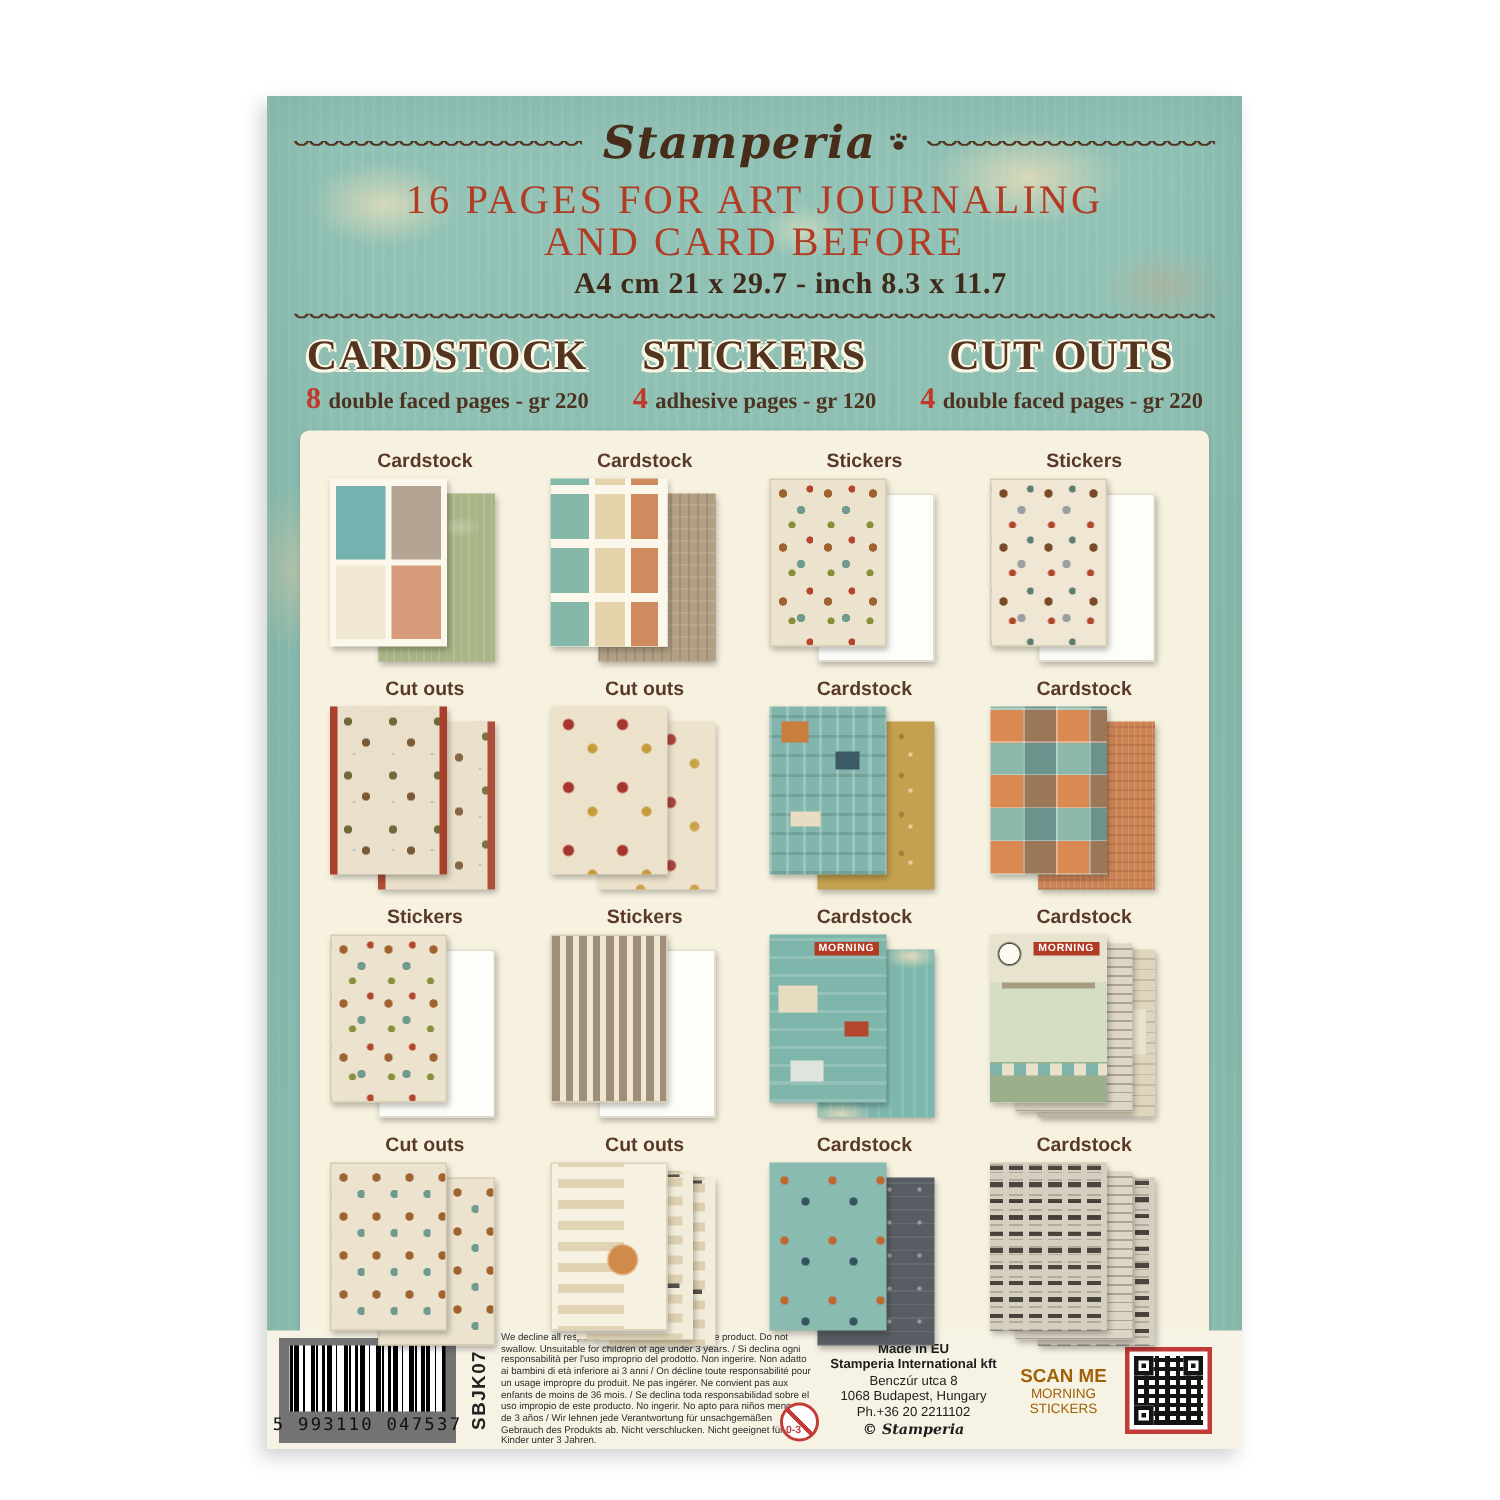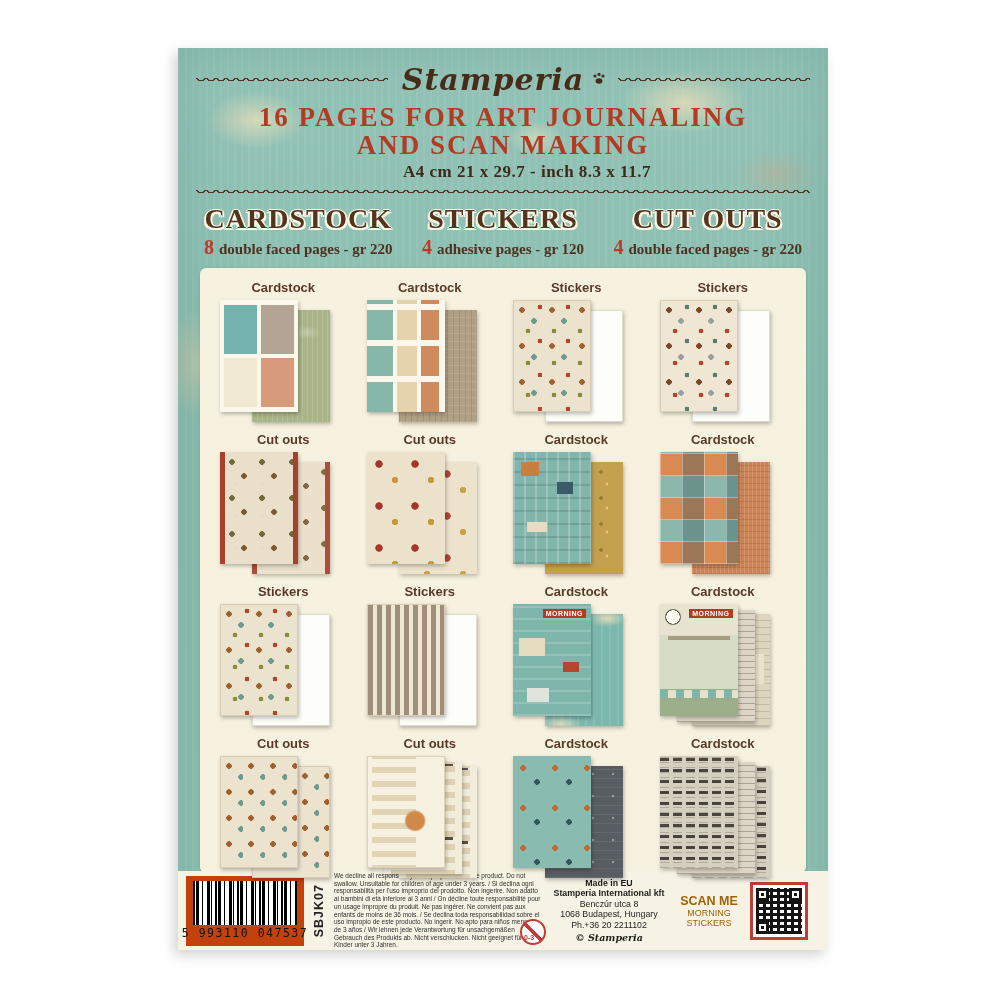--- a/index.html
+++ b/index.html
@@ -1,21 +1,21 @@
 <!DOCTYPE html>
 <html><head>
 <meta charset="utf-8">
 <style>
   html,body{margin:0;padding:0;}
   body{width:1000px;height:1000px;background:#ffffff;font-family:"Liberation Sans",sans-serif;}
   .canvas{position:relative;width:1000px;height:1000px;background:#fff;overflow:hidden;}
 
   
   .card{
-    position:absolute;left:178px;top:48px;width:650px;height:902px;
+    position:absolute;left:178px;top:64px;width:650px;height:902px;
     background-color:#8dbfb2;
     background-image:
       radial-gradient(ellipse 70px 40px at 12% 8%,rgba(236,223,186,.75),transparent 70%),
       radial-gradient(ellipse 55px 80px at 3% 35%,rgba(222,205,170,.55),transparent 70%),
       radial-gradient(ellipse 90px 45px at 78% 6%,rgba(236,223,186,.8),transparent 70%),
       radial-gradient(ellipse 60px 35px at 92% 14%,rgba(200,170,140,.45),transparent 70%),
       radial-gradient(ellipse 40px 26px at 55% 10%,rgba(240,230,195,.55),transparent 70%),
       radial-gradient(ellipse 80px 36px at 88% 92%,rgba(236,223,186,.6),transparent 70%),
       radial-gradient(ellipse 56px 30px at 8% 93%,rgba(236,223,186,.5),transparent 70%),
       radial-gradient(circle 3px at 86% 40%,rgba(250,244,220,.9),transparent 4px),
@@ -29,23 +29,23 @@
 
   
   .wave{height:7px;background:radial-gradient(6px 5px at 5px -1px,transparent 3.4px,#53341f 3.6px,#53341f 5px,transparent 5.4px) 0 2px/10px 7px repeat-x;}
   .wave.full{margin:6px 18px 0 18px;}
   .logo-row{display:flex;align-items:center;padding:14px 18px 0 18px;height:34px;}
   .logo-row .seg{flex:1;}
   .brand{font-family:"DejaVu Serif",serif;font-style:italic;font-weight:bold;font-size:30px;color:#472d19;padding:0 8px 0 14px;letter-spacing:1px;}
   .paw{margin-right:10px;}
 
   
-  .title{font-family:"Liberation Serif",serif;font-weight:bold;text-align:center;color:#b23b24;font-size:27px;letter-spacing:2px;line-height:28px;}
+  .title{font-family:"Liberation Serif",serif;font-weight:normal;text-align:center;color:#b23b24;font-size:27px;letter-spacing:2px;line-height:28px;}
   .title.first{margin-top:7px;}
-  .size{font-family:"Liberation Serif",serif;font-weight:bold;text-align:center;color:#3f2a1a;font-size:17px;margin-top:3px;letter-spacing:.5px;padding-left:48px;}
+  .size{font-family:"Liberation Serif",serif;font-weight:bold;text-align:center;color:#3f2a1a;font-size:20px;margin-top:3px;letter-spacing:.5px;padding-left:48px;}
 
   
   .cols{display:flex;justify-content:space-between;padding:8px 26px 0 26px;}
   .col{text-align:center;}
   .col-head{font-family:"Liberation Serif",serif;font-weight:bold;font-size:28px;letter-spacing:1px;color:#53341f;
     text-shadow:1.5px 0 #fdf8e8,-1.5px 0 #fdf8e8,0 1.5px #fdf8e8,0 -1.5px #fdf8e8,2px 2px 0 rgba(253,248,232,.9),-2px 2px 0 rgba(253,248,232,.9);}
   .col-sub{font-family:"Liberation Serif",serif;font-weight:bold;font-size:15px;color:#4c3220;margin-top:1px;}
   .col-sub .num{color:#c0392b;font-size:20px;margin-right:5px;}
 
   
@@ -166,21 +166,21 @@
     background-size:24px 26px,22px 24px;}
   [data-art="orange"]{background-color:#cd8455;background-image:
     repeating-linear-gradient(90deg,rgba(255,255,255,.15) 0 1px,transparent 1px 4px),
     repeating-linear-gradient(0deg,rgba(120,60,30,.2) 0 1px,transparent 1px 6px);}
 
   
   .site{font-family:"Liberation Serif",serif;font-weight:bold;font-size:23px;color:#b23b24;text-align:center;margin-top:6px;letter-spacing:1px;}
 
   
   .strip{position:absolute;left:0;bottom:0;width:650px;height:79px;background:#f6f2e4;display:flex;align-items:center;gap:8px;padding:0 8px;box-sizing:border-box;}
-  .barcode-box{background:#c2410c;width:118px;height:70px;display:flex;flex-direction:column;justify-content:center;align-items:center;flex:none;}
+  .barcode-box{background:#737373;width:118px;height:70px;display:flex;flex-direction:column;justify-content:center;align-items:center;flex:none;}
   .bars{width:104px;height:44px;background:repeating-linear-gradient(90deg,#000 0 2px,#fff 2px 3px,#000 3px 6px,#fff 6px 9px,#000 9px 10px,#fff 10px 14px,#000 14px 17px,#fff 17px 18px,#000 18px 19px,#fff 19px 22px);}
   .digits{font-family:"DejaVu Sans Mono",monospace;font-size:11.5px;color:#111;letter-spacing:1.5px;margin-top:1px;white-space:nowrap;}
   .sku{writing-mode:vertical-rl;transform:rotate(180deg);font-weight:bold;font-size:12.5px;color:#222;letter-spacing:1px;flex:none;}
   .disc-wrap{position:relative;width:208px;flex:none;}
   .disclaimer{font-size:6.45px;line-height:7.7px;color:#2e2e2e;margin:0;text-align:left;}
   .age-icon{position:absolute;right:-4px;bottom:4px;width:26px;height:26px;border:2px solid #c23b36;border-radius:50%;background:
     linear-gradient(45deg,transparent 45%,#c23b36 45% 55%,transparent 55%),#fff;
     color:#c23b36;font-size:7px;font-weight:bold;display:flex;align-items:flex-end;justify-content:flex-start;padding:2px;box-sizing:border-box;}
   .made{width:118px;text-align:center;font-size:8.8px;line-height:10.5px;color:#1d1d1d;flex:none;}
   .made .b{font-weight:bold;}
@@ -208,21 +208,21 @@
       <svg class="paw" width="16" height="14" viewBox="0 0 16 14">
         <circle cx="3" cy="4" r="1.6" fill="#472d19"></circle>
           <circle cx="7" cy="2.4" r="1.6" fill="#472d19"></circle>
         <circle cx="11" cy="4" r="1.6" fill="#472d19"></circle>
           <ellipse cx="7" cy="9" rx="3.4" ry="2.8" fill="#472d19"></ellipse>
       </svg>
       <span class="wave seg"></span>
     </div>
 
     <div class="title first">16 PAGES FOR ART JOURNALING</div>
-    <div class="title">AND SCAN MAKING</div>
+    <div class="title">AND CARD BEFORE</div>
     <div class="size">A4 cm 21 x 29.7 - inch 8.3 x 11.7</div>
     <div class="wave full"></div>
 
     <div class="cols">
       <div class="col">
         <div class="col-head">CARDSTOCK</div>
         <div class="col-sub">
           <span class="num">8</span><span>double faced pages - gr 220</span>
         </div>
       </div>

